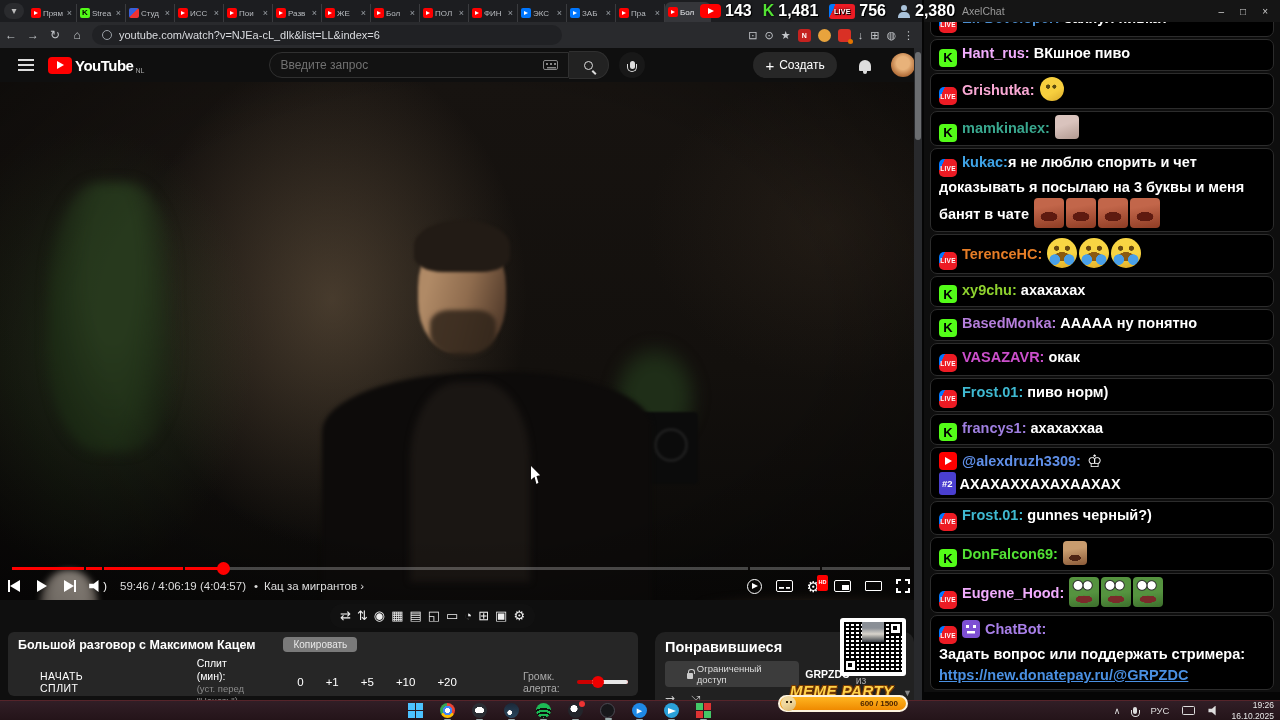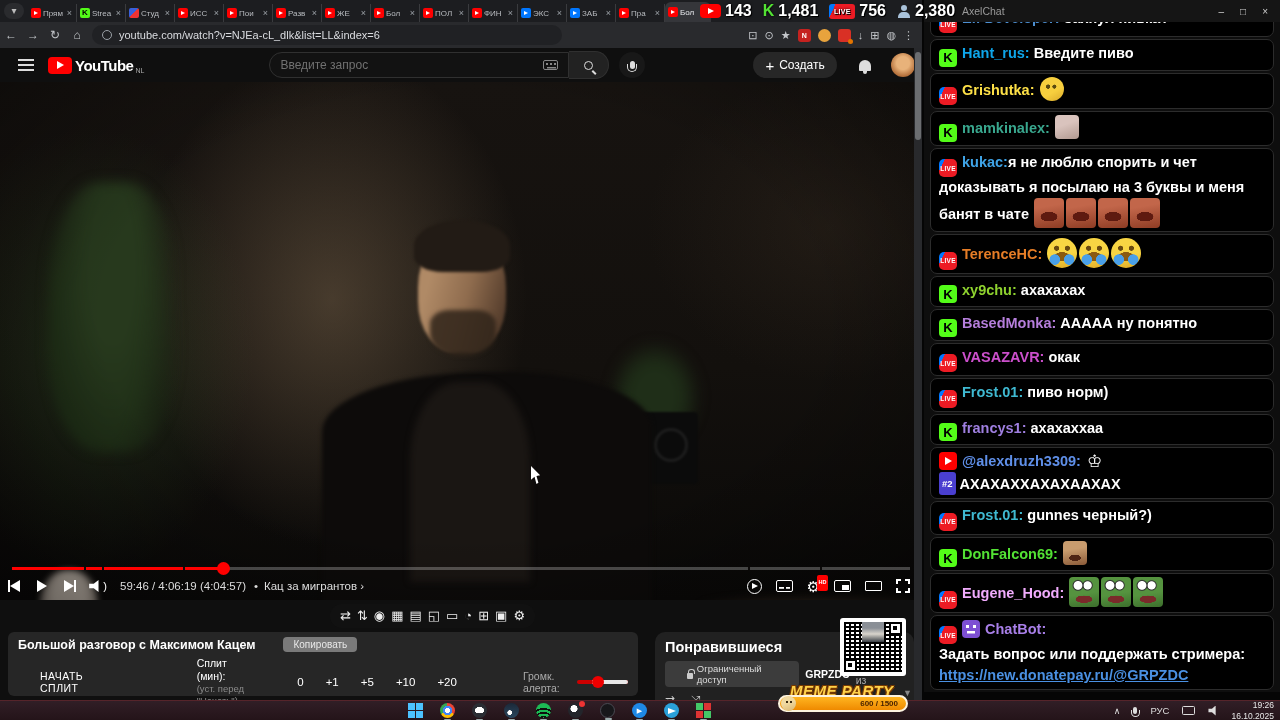--- a/index.html
+++ b/index.html
@@ -567,22 +567,22 @@
     <div class="chat-tb" data-interactable="true">
       <span class="t" data-interactable="false">AxelChat</span>
       <span class="win-btns">
         <span data-interactable="true">–</span>
         <span data-interactable="true">□</span>
         <span data-interactable="true">×</span>
       </span>
     </div>
     <div class="msgs" id="msgs" data-interactable="true">
         <div class="msg" data-interactable="false"><span class="pbadge vk" data-interactable="false">LIVE</span><span class="uname" style="color:#4d8fd1" data-interactable="true">Elf Developer:</span> <span class="mtext" data-interactable="false">бахнул пивка?</span></div>
-        <div class="msg" data-interactable="false"><span class="pbadge kick" data-interactable="false">K</span><span class="uname" style="color:#0ea5e9" data-interactable="true">Hant_rus:</span> <span class="mtext" data-interactable="false">Введите пиво</span></div>
-        <div class="msg" data-interactable="false"><span class="pbadge vk" data-interactable="false">LIVE</span><span class="uname" style="color:#fde047" data-interactable="true">Grishutka:</span> <span class="emote think" data-interactable="false"></span></div>
+        <div class="msg" data-interactable="false"><span class="pbadge kick" data-interactable="false">K</span><span class="uname" style="color:#f0abfc" data-interactable="true">Hant_rus:</span> <span class="mtext" data-interactable="false">ВКшное пиво</span></div>
+        <div class="msg" data-interactable="false"><span class="pbadge vk" data-interactable="false">LIVE</span><span class="uname" style="color:#f9a8d4" data-interactable="true">Grishutka:</span> <span class="emote think" data-interactable="false"></span></div>
         <div class="msg" data-interactable="false"><span class="pbadge kick" data-interactable="false">K</span><span class="uname" style="color:#39a78e" data-interactable="true">mamkinalex:</span> <span class="emote pale" data-interactable="false"></span></div>
         <div class="msg" data-interactable="false"><span class="pbadge vk" data-interactable="false">LIVE</span><span class="uname" style="color:#3fa3e6" data-interactable="true">kukac:</span><span class="mtext" data-interactable="false">я не люблю спорить и чет доказывать я посылаю на 3 буквы и меня банят в чате</span>  <span class="emote laughface lg" data-interactable="false"></span><span class="emote laughface lg" data-interactable="false"></span><span class="emote laughface lg" data-interactable="false"></span><span class="emote laughface lg" data-interactable="false"></span></div>
         <div class="msg" data-interactable="false"><span class="pbadge vk" data-interactable="false">LIVE</span><span class="uname" style="color:#e67d26" data-interactable="true">TerenceHC:</span> <span class="emote joy lg" data-interactable="false"></span><span class="emote joy lg" data-interactable="false"></span><span class="emote joy lg" data-interactable="false"></span></div>
         <div class="msg" data-interactable="false"><span class="pbadge kick" data-interactable="false">K</span><span class="uname" style="color:#8fd32f" data-interactable="true">xy9chu:</span> <span class="mtext" data-interactable="false">ахахахах</span></div>
         <div class="msg" data-interactable="false"><span class="pbadge kick" data-interactable="false">K</span><span class="uname" style="color:#b57edb" data-interactable="true">BasedMonka:</span> <span class="mtext" data-interactable="false">ААААА ну понятно</span></div>
         <div class="msg" data-interactable="false"><span class="pbadge vk" data-interactable="false">LIVE</span><span class="uname" style="color:#cb4fcb" data-interactable="true">VASAZAVR:</span> <span class="mtext" data-interactable="false">окак</span></div>
         <div class="msg" data-interactable="false"><span class="pbadge vk" data-interactable="false">LIVE</span><span class="uname" style="color:#3fb9d1" data-interactable="true">Frost.01:</span> <span class="mtext" data-interactable="false">пиво норм)</span></div>
         <div class="msg" data-interactable="false"><span class="pbadge kick" data-interactable="false">K</span><span class="uname" style="color:#9f7fe0" data-interactable="true">francys1:</span> <span class="mtext" data-interactable="false">ахахаххаа</span></div>
         <div class="msg" data-interactable="false"><span class="pbadge yt" data-interactable="false">
             <i class="yt-tri"></i>

